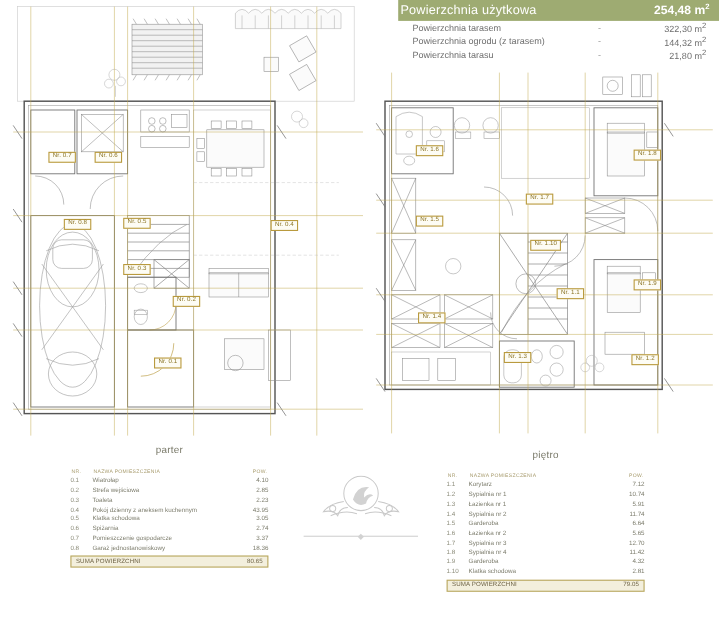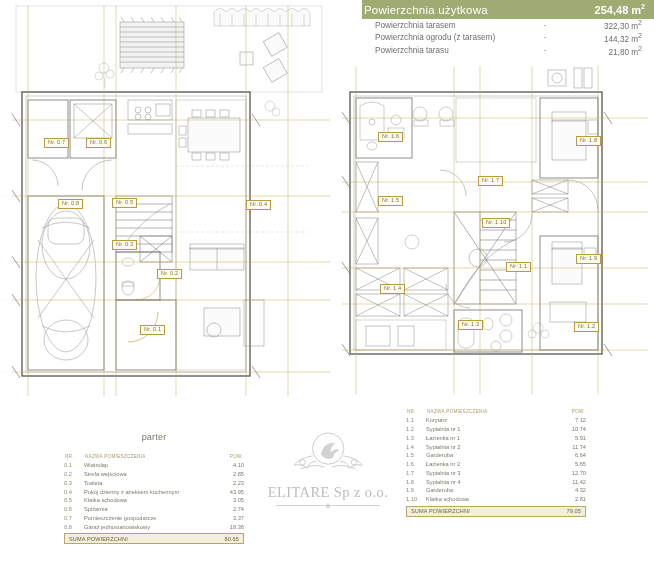--- a/index.html
+++ b/index.html
@@ -77,21 +77,21 @@
     width:4px; height:4px; background:#d2d2d2;
     transform:translateX(-50%) rotate(45deg);
   }
   #logo-sub {
     font-family:"Liberation Serif", serif;
     font-size:9.6px; color:#c3c3c3; letter-spacing:.7px;
   }
 
   
   .schedule { position:absolute; }
-  #schedule-parter { left:64px; top:432px; width:180px; }
+  #schedule-parter { left:64px; top:404px; width:180px; }
   #schedule-pietro { left:406px; top:408px; width:180px; }
 
   .sched-caption {
     text-align:center; font-size:9px; color:#7a7a6a;
     margin-bottom:11px; letter-spacing:.2px;
   }
   table.sched { width:100%; border-collapse:collapse; }
   table.sched th {
     font-size:4.6px; font-weight:normal; color:#a79b6d;
     text-align:left; letter-spacing:.3px; padding-bottom:2px;
@@ -477,21 +477,20 @@
       <ellipse cx="60" cy="18" rx="17" ry="17"></ellipse>
       <path d="M52 24 q4 -14 16 -12 q-6 4 -5 10 q5 -5 9 -2 q-6 2 -7 8 q-8 4 -13 -4z" fill="#d2d2d2" stroke="none"></path>
       <path d="M43 26 q-14 2 -20 10 q10 -2 14 4 q2 -8 10 -8"></path>
       <path d="M77 26 q14 2 20 10 q-10 -2 -14 4 q-2 -8 -10 -8"></path>
       <path d="M30 40 q14 -6 26 -2"></path>
       <path d="M90 40 q-14 -6 -26 -2"></path>
       <circle cx="32" cy="33" r="3"></circle>
         <circle cx="88" cy="33" r="3"></circle>
     </g>
   </svg>
-  <div id="logo-name">ELITARE Sp z o.o.</div>
   <div id="logo-rule"></div>
 </div>
 
 <div class="schedule" id="schedule-parter">
   <div class="sched-caption">parter</div>
   <table class="sched">
     <thead>
       <tr>
         <th class="col-nr">NR.</th>
         <th class="col-name">NAZWA POMIESZCZENIA</th>
@@ -541,20 +540,21 @@
       </tr>
     </tbody>
   </table>
   <div class="sum-row">
     <span>SUMA POWIERZCHNI</span>
     <span>80.65</span>
   </div>
 </div>
 
 <div class="schedule" id="schedule-pietro">
+  <div class="sched-caption">piętro</div>
   <table class="sched">
     <thead>
       <tr>
         <th class="col-nr">NR.</th>
         <th class="col-name">NAZWA POMIESZCZENIA</th>
         <th class="col-pow">POW.</th>
       </tr>
     </thead>
     <tbody>
       <tr>

